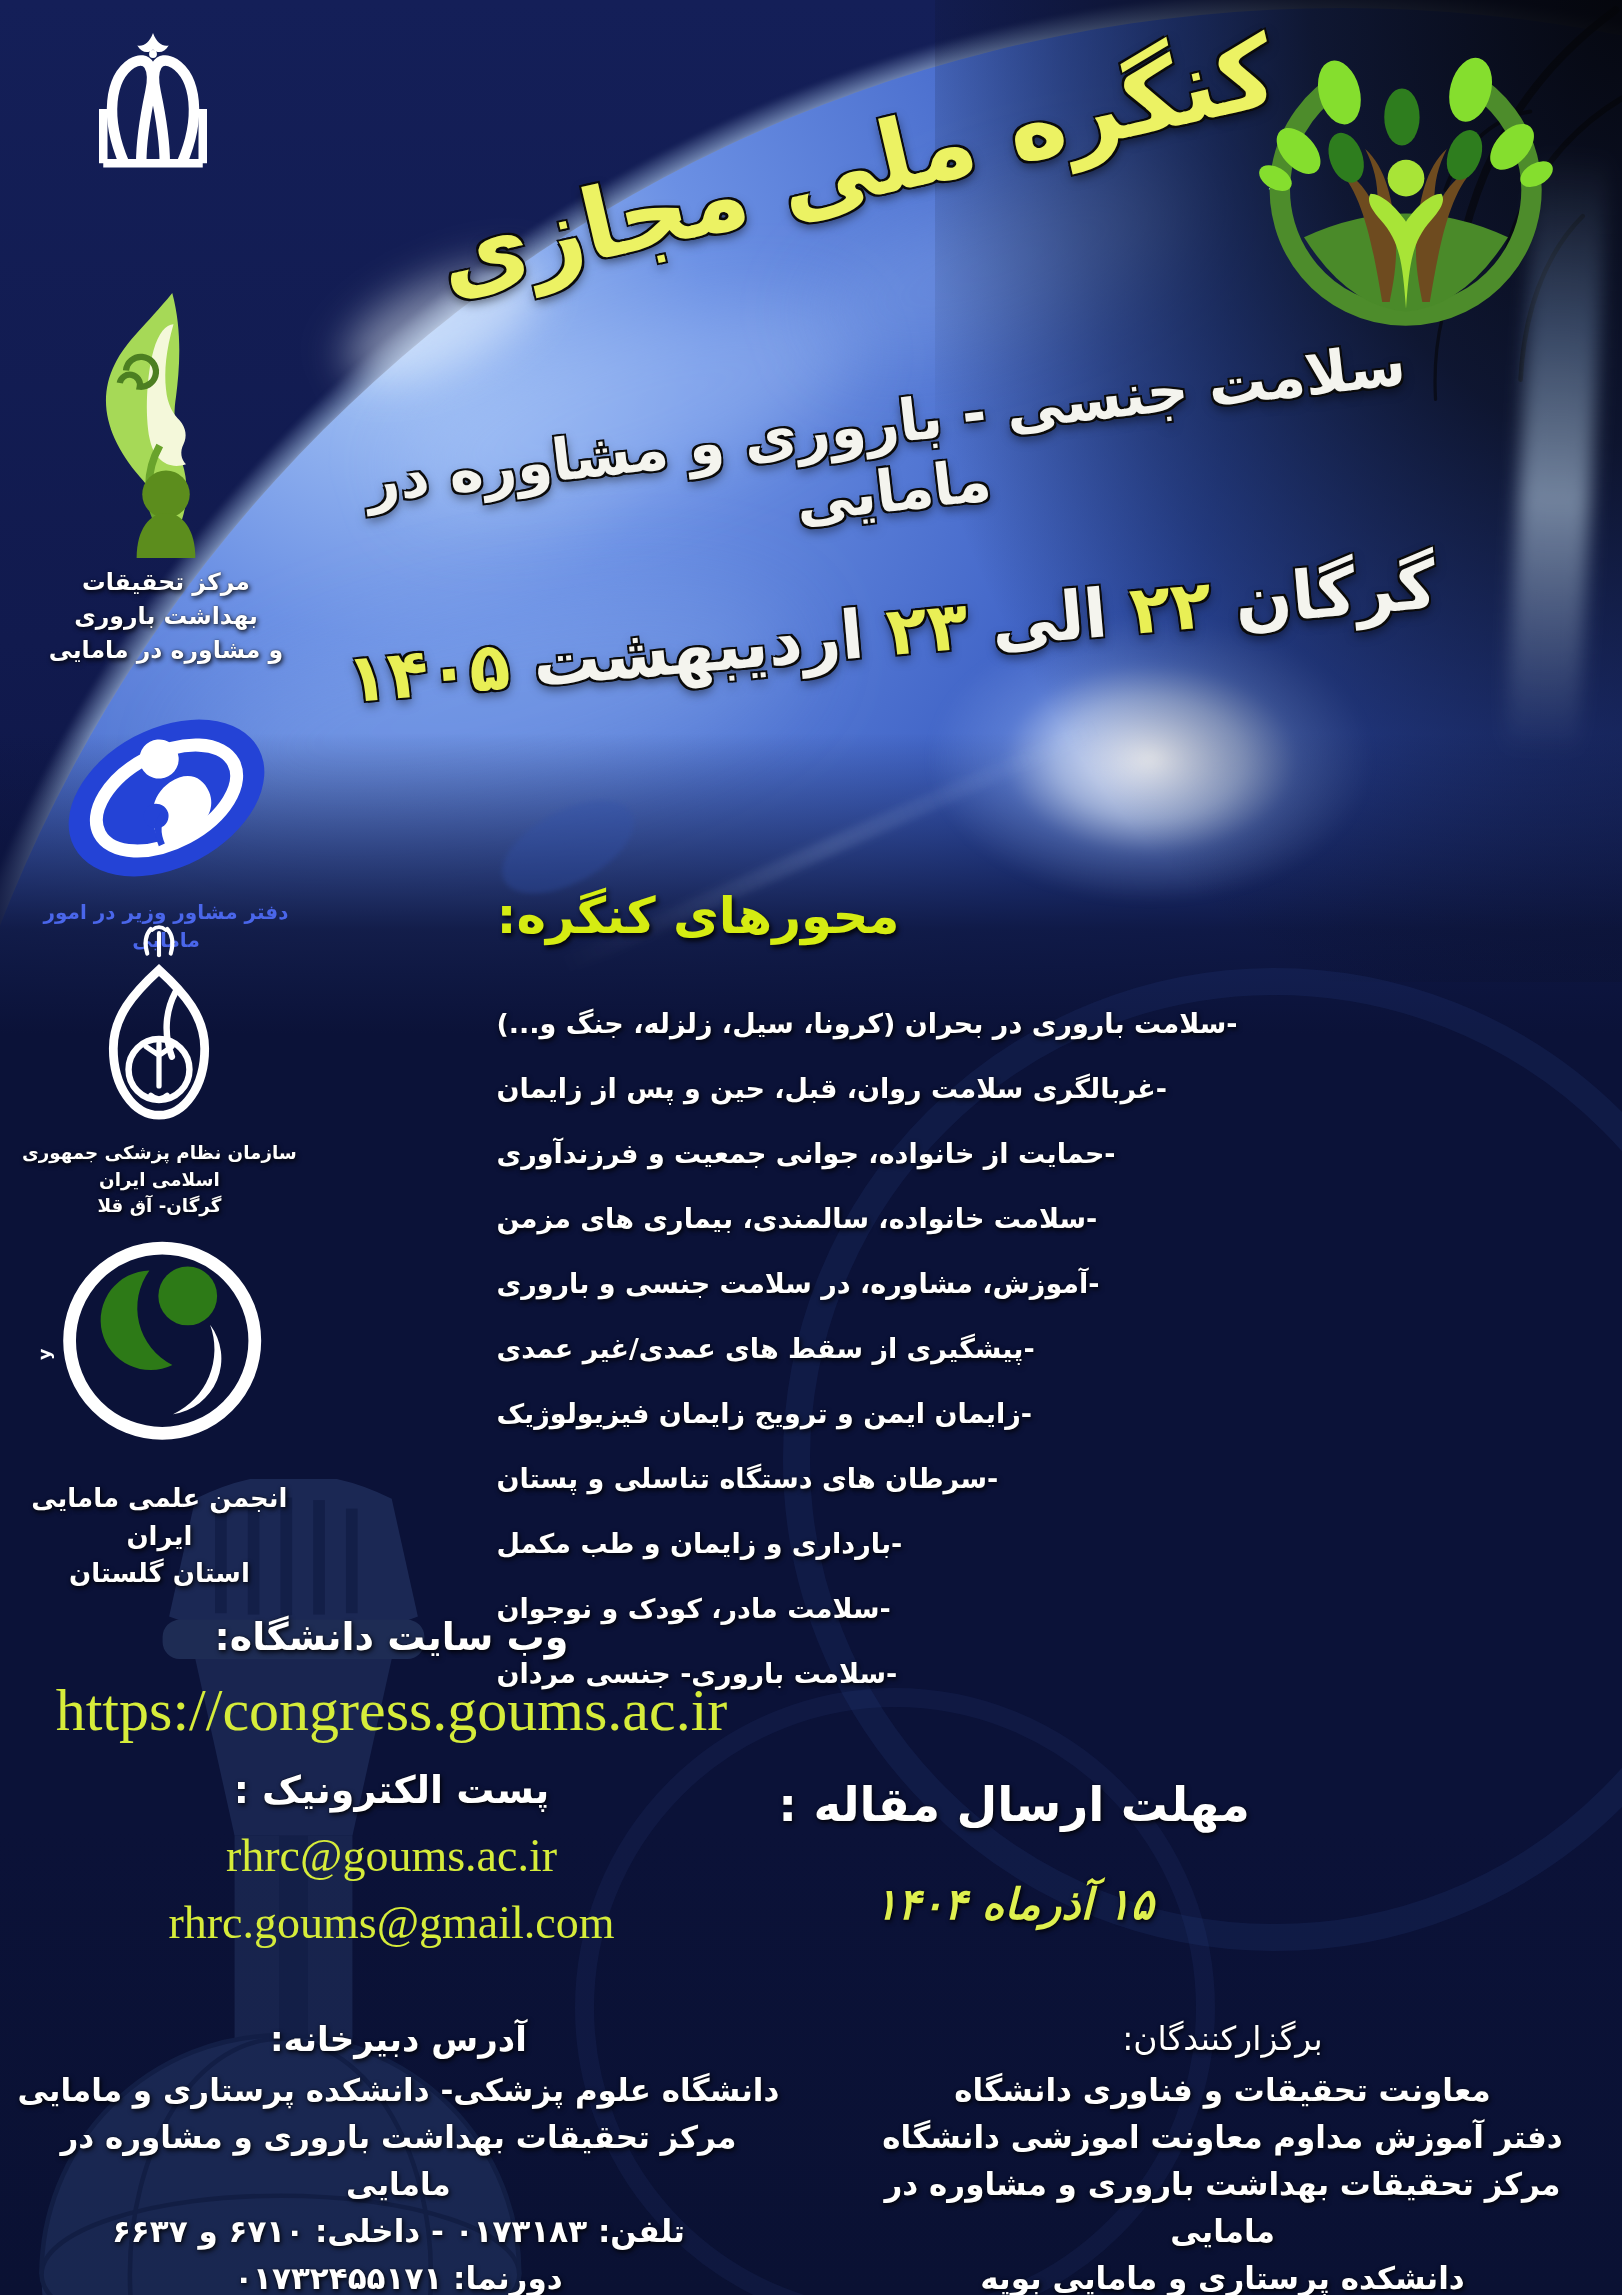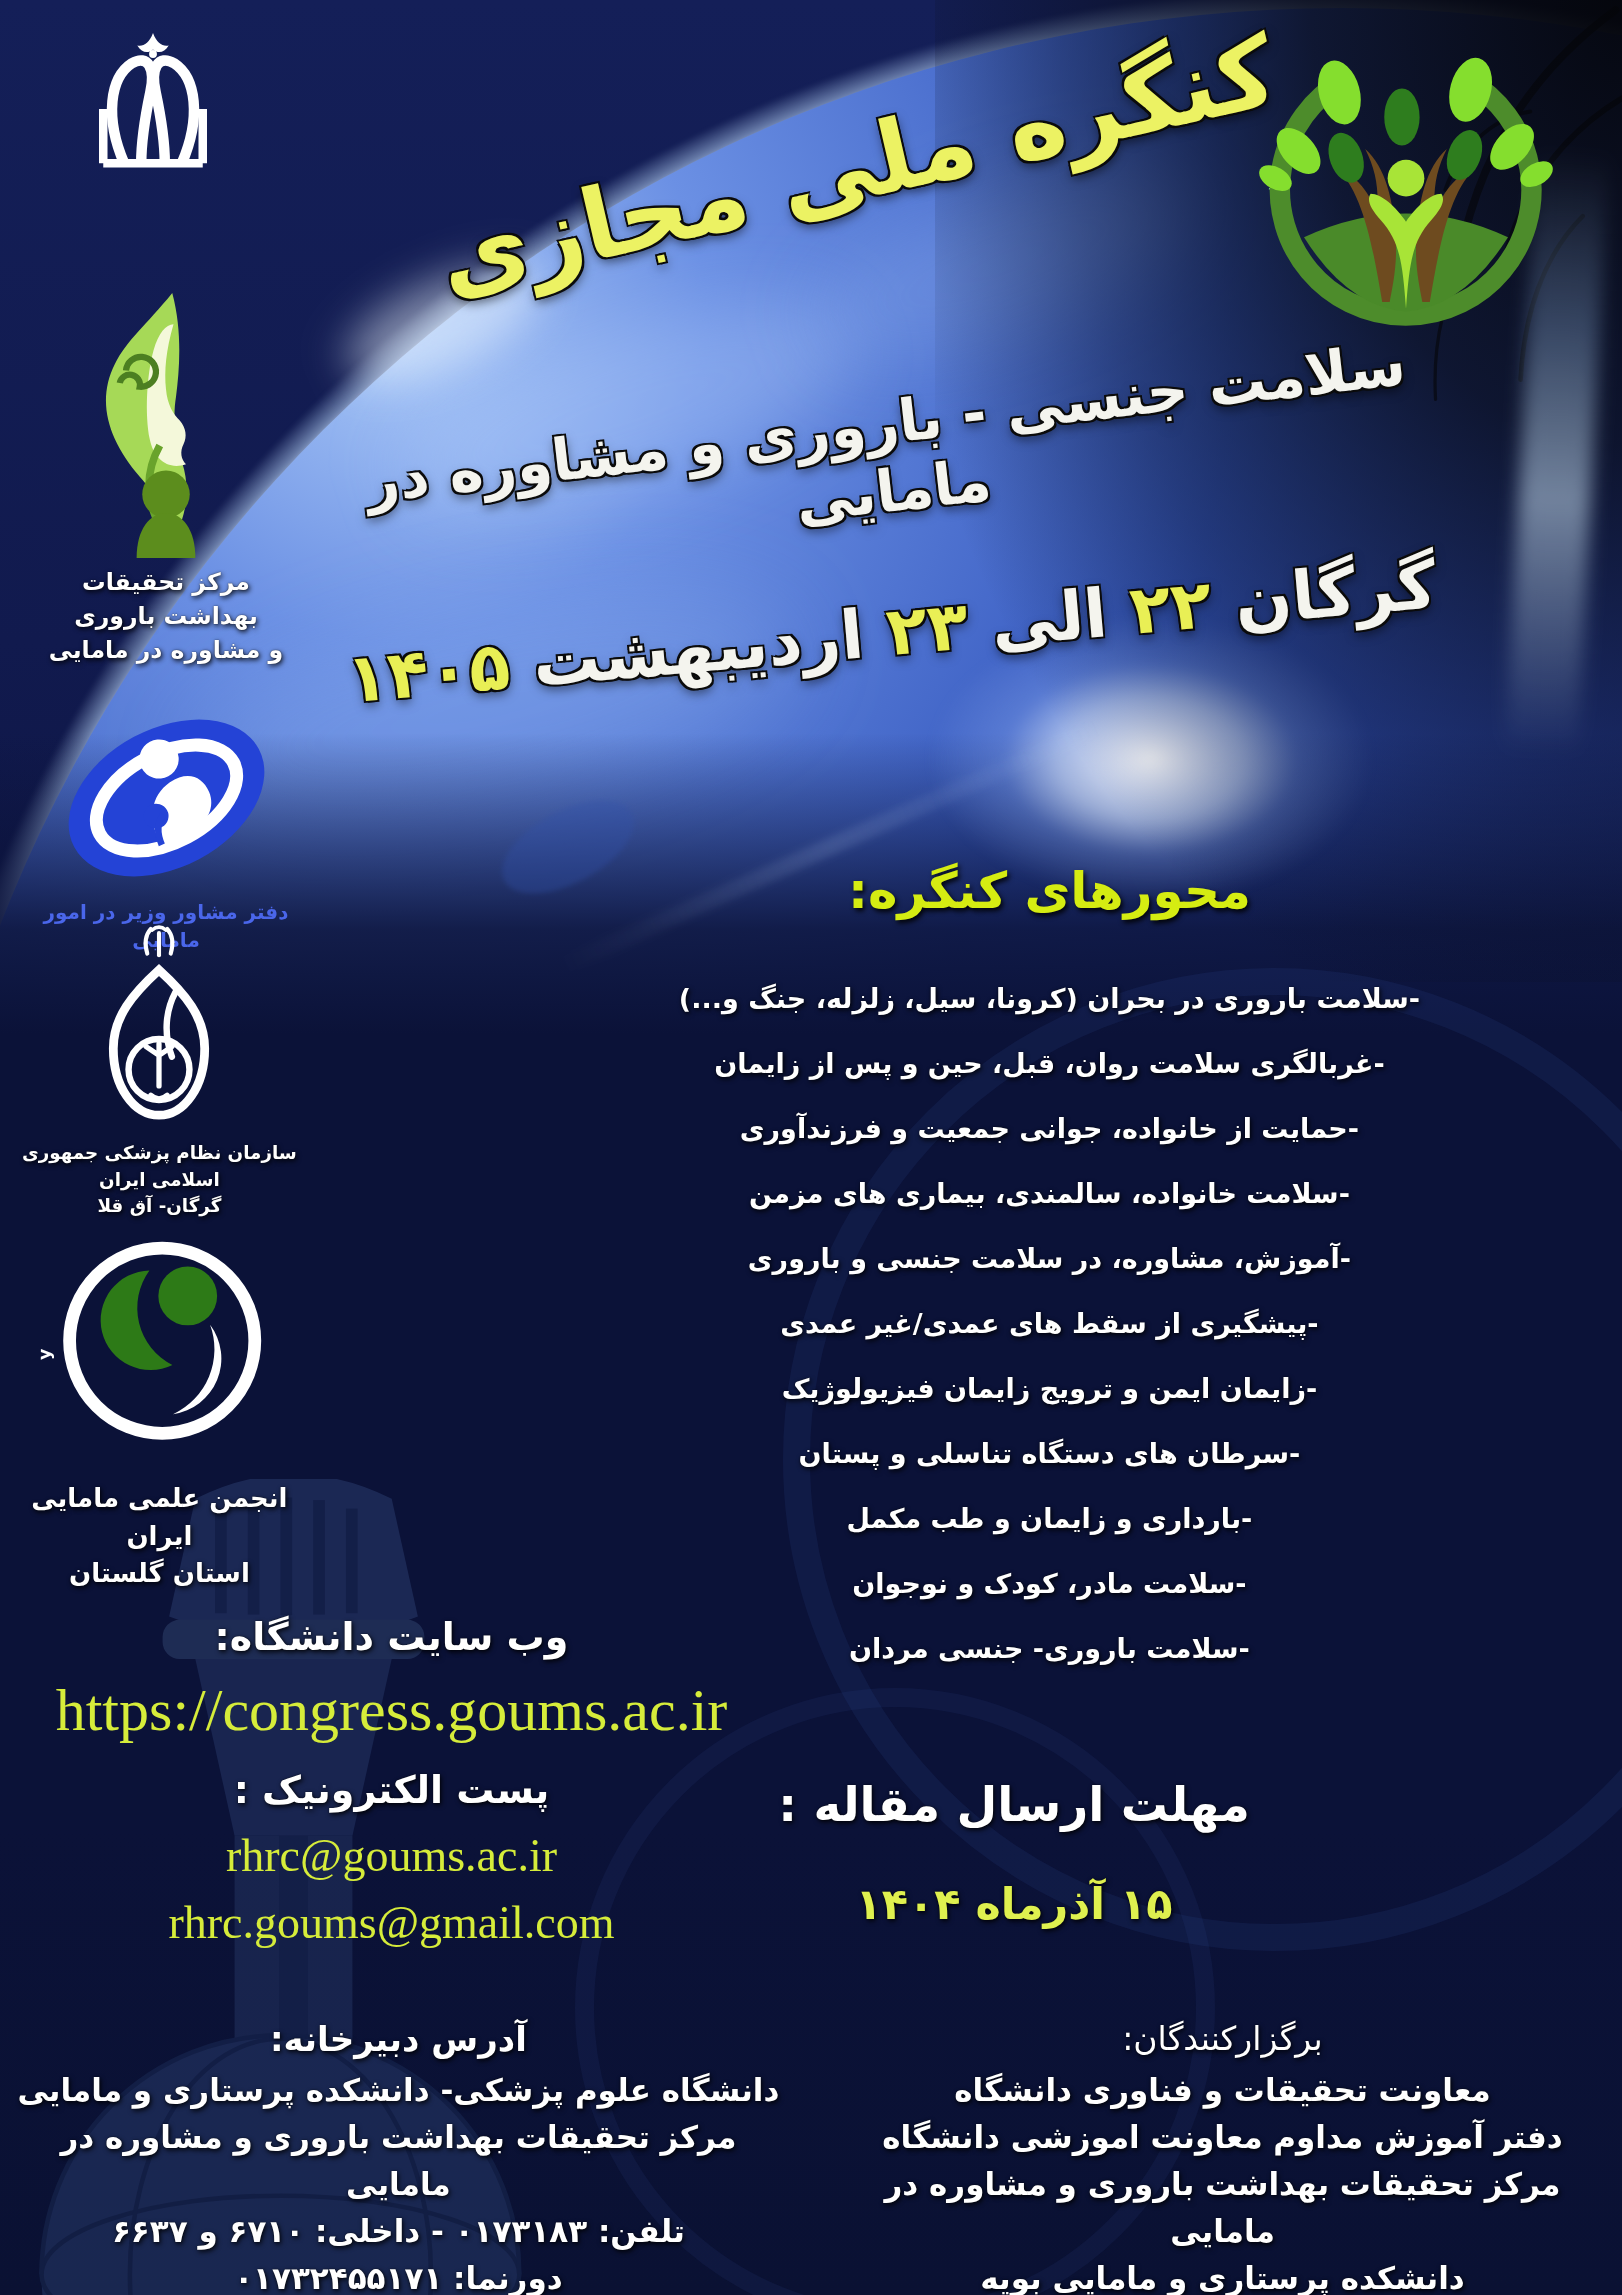--- a/index.html
+++ b/index.html
@@ -44,26 +44,26 @@
   .title2{left:308px;top:389px;width:1165px;text-align:center;font-size:58px;color:#f4f4ee;transform:rotate(-6.5deg);}
   .title-date{left:366px;top:592px;width:1073px;text-align:center;font-size:67px;transform:rotate(-5deg);white-space:nowrap;}
   .seg.w{color:#f4f4ee;} .seg.y{color:#e9ef55;}
   .logo-block{text-align:center;}
   .logo-block .cap{font-weight:bold;line-height:1.45;}
   .uni-cap{font-size:21.6px;}
   .rhrc-cap{font-size:23.6px;}
   .moh-cap{font-size:20px;color:#4a66ea;font-weight:bold;line-height:1.4;}
   .council-cap{font-size:18.3px;}
   .assoc-cap{font-size:26px;}
-  .topics{right:19.6px;top:862px;width:1106px;text-align:center;}
+  .topics{right:19.6px;top:887px;width:1106px;text-align:left;}
   .topics-heading{font-size:50px;font-weight:bold;color:#d5ec12;margin-bottom:46px;text-shadow:2px 2.6px 5.2px rgba(0,0,0,.9);}
   .topic-item{font-size:27px;font-weight:bold;line-height:65px;color:#fff;}
   .deadline{right:281px;top:1777px;width:654px;text-align:center;}
   .deadline-label{font-size:47px;font-weight:bold;margin-bottom:47px;}
-  .deadline-value{font-size:43px;font-weight:bold;color:#dff04f;}
+  .deadline-value{font-size:43px;font-weight:bold;color:#dff04f;font-style:italic;}
   .contact{left:26px;top:1615px;width:733px;text-align:center;}
   .contact-label{font-size:38px;font-weight:bold;margin-bottom:17px;}
   .contact-url{font-family:"Liberation Serif","DejaVu Serif",serif;font-size:60px;color:#d6ec3a;margin-bottom:23px;direction:ltr;}
   .contact-email{font-family:"Liberation Serif","DejaVu Serif",serif;font-size:46px;color:#d6ec3a;margin-bottom:14.4px;direction:ltr;}
   .secretariat{left:16.4px;top:2019px;width:766px;text-align:center;}
   .sec-heading{font-size:34px;font-weight:bold;margin-bottom:7.9px;}
   .sec-line{font-size:31px;font-weight:bold;line-height:47px;}
   .organizers{right:23px;top:2019px;width:753px;text-align:center;}
   .org-heading{font-size:33px;font-weight:normal;margin-bottom:9.2px;}
   .org-line{font-size:31px;font-weight:bold;line-height:47px;}

